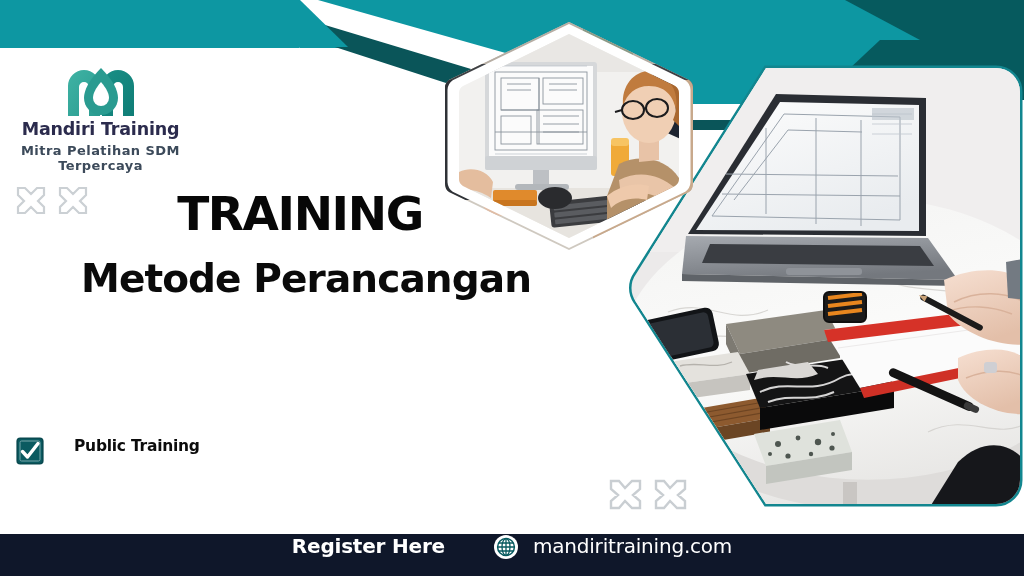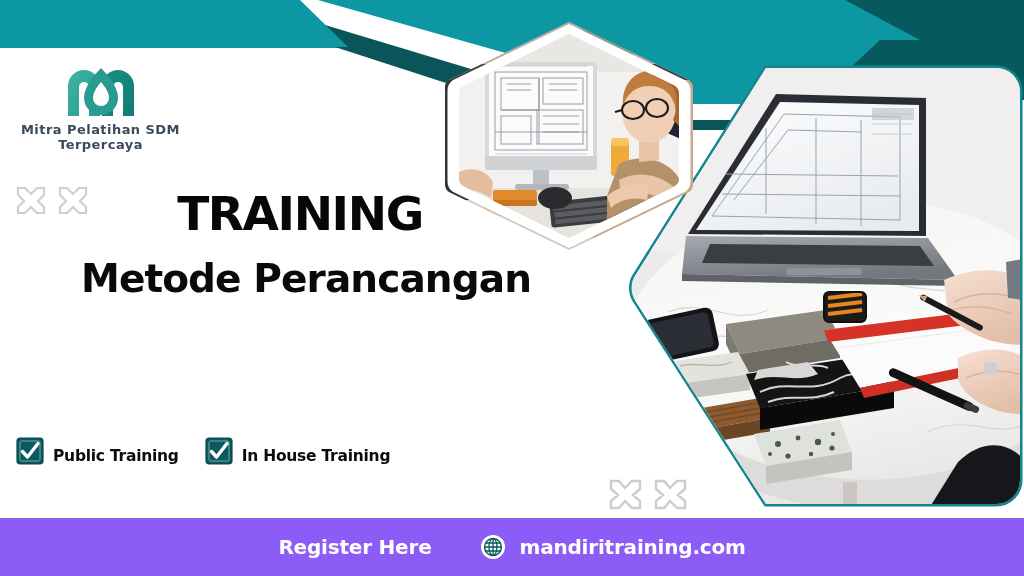--- a/index.html
+++ b/index.html
@@ -37,43 +37,43 @@
   }
   .t-sub {
     font-size:39px; font-weight:bold; color:#0a0a0a;
     letter-spacing:-0.9px; margin-top:22px; line-height:1;
     font-family:"DejaVu Sans", sans-serif;
     padding-left:12px;
   }
 
   
   .check-row { position:absolute; left:16px; top:437px; display:flex; align-items:center; }
-  .chk-item { display:flex; align-items:flex-end; margin-right:26px; }
+  .chk-item { display:flex; align-items:flex-start; margin-right:26px;gap:21px; }
   .chk-box { width:28px; height:28px; flex:0 0 28px; margin-right:9px; }
   .chk-label {
     font-size:15.5px; font-weight:bold; color:#0c0c0c;
     letter-spacing:-0.25px; white-space:nowrap;
     font-family:"DejaVu Sans", sans-serif;
   }
 
   
   .xmotif { position:absolute; }
 
   
   .footer {
-    position:absolute; left:0; bottom:0; width:1024px; height:58px;
-    background:#8b5cf6; display:flex; align-items:center; justify-content:center;
+    position:absolute; left:0; bottom:0; width:1024px; height:42px;
+    background:#0f172a; display:flex; justify-content:center;
   }
   .foot-reg {
     font-size:20px; font-weight:bold; color:#ffffff; letter-spacing:-0.2px;
     font-family:"DejaVu Sans", sans-serif;
   }
   .foot-globe { width:26px; height:26px; margin:0 14px 0 48px; flex:0 0 26px; }
   .foot-url {
-    font-size:20px; font-weight:bold; color:#ffffff; letter-spacing:-0.2px;
+    font-size:20px; font-weight:normal; color:#ffffff; letter-spacing:-0.2px;
     font-family:"DejaVu Sans", sans-serif;
   }
 
   
   .hex { position:absolute; }
 </style>
 </head>
 <body>
 
 <div id="stage">
@@ -411,47 +411,40 @@
         </linearGradient>
       </defs>
 
       <path d="M6,58 L6,28 A16,16 0 0 1 38,28 L38,58 L27,58 L27,29 A5,5 0 0 0 17,29 L17,58 Z" fill="url(#lgA)"></path>
 
       <path d="M40,58 L40,28 A16,16 0 0 1 72,28 L72,58 L61,58 L61,29 A5,5 0 0 0 51,29 L51,58 Z" fill="url(#lgB)"></path>
 
       <path d="M39,10 C51,22 56,32 56,40 A17,17 0 0 1 22,40 C22,32 27,22 39,10 Z" fill="#2a9b90"></path>
       <path d="M39,24 C45,31 47,36 47,40 A8,8 0 0 1 31,40 C31,36 33,31 39,24 Z" fill="#ffffff"></path>
     </svg>
+    <div class="logo-name">Mandiri Training</div>
     <div class="logo-tag">Mitra Pelatihan SDM Terpercaya</div>
   </div>
 
   <div class="title-block">
     <div class="t-training">TRAINING</div>
     <div class="t-sub">Metode Perancangan</div>
   </div>
 
   <div class="check-row">
 
     <div class="chk-item">
       <svg class="chk-box" viewBox="0 0 28 28">
         <rect x="1.2" y="1.2" width="25.6" height="25.6" rx="3" fill="#0a5a60" stroke="#0a4a50" stroke-width="1.6"></rect>
         <rect x="4" y="4" width="20" height="20" rx="1.5" fill="none" stroke="#79a8ab" stroke-width="1"></rect>
         <path d="M6.5,14.5 L11.5,20 L22,6.5" fill="none" stroke="#ffffff" stroke-width="3.4" stroke-linecap="round" stroke-linejoin="round"></path>
       </svg>
       <span class="chk-label">Public Training</span>
     </div>
 
-    <div class="chk-item">
-      <svg class="chk-box" viewBox="0 0 28 28">
-        <rect x="1.2" y="1.2" width="25.6" height="25.6" rx="3" fill="#0a5a60" stroke="#0a4a50" stroke-width="1.6"></rect>
-        <rect x="4" y="4" width="20" height="20" rx="1.5" fill="none" stroke="#79a8ab" stroke-width="1"></rect>
-        <path d="M6.5,14.5 L11.5,20 L22,6.5" fill="none" stroke="#ffffff" stroke-width="3.4" stroke-linecap="round" stroke-linejoin="round"></path>
-      </svg>
-      <span class="chk-label">In House Training</span>
-    </div>
 
 
   </div>
 
   <div class="footer">
     <span class="foot-reg">Register Here</span>
     <svg class="foot-globe" viewBox="0 0 26 26">
       <circle cx="13" cy="13" r="12" fill="#ffffff"></circle>
       <circle cx="13" cy="13" r="8.4" fill="none" stroke="#075a5f" stroke-width="1.5"></circle>
       <ellipse cx="13" cy="13" rx="4" ry="8.4" fill="none" stroke="#075a5f" stroke-width="1.3"></ellipse>

